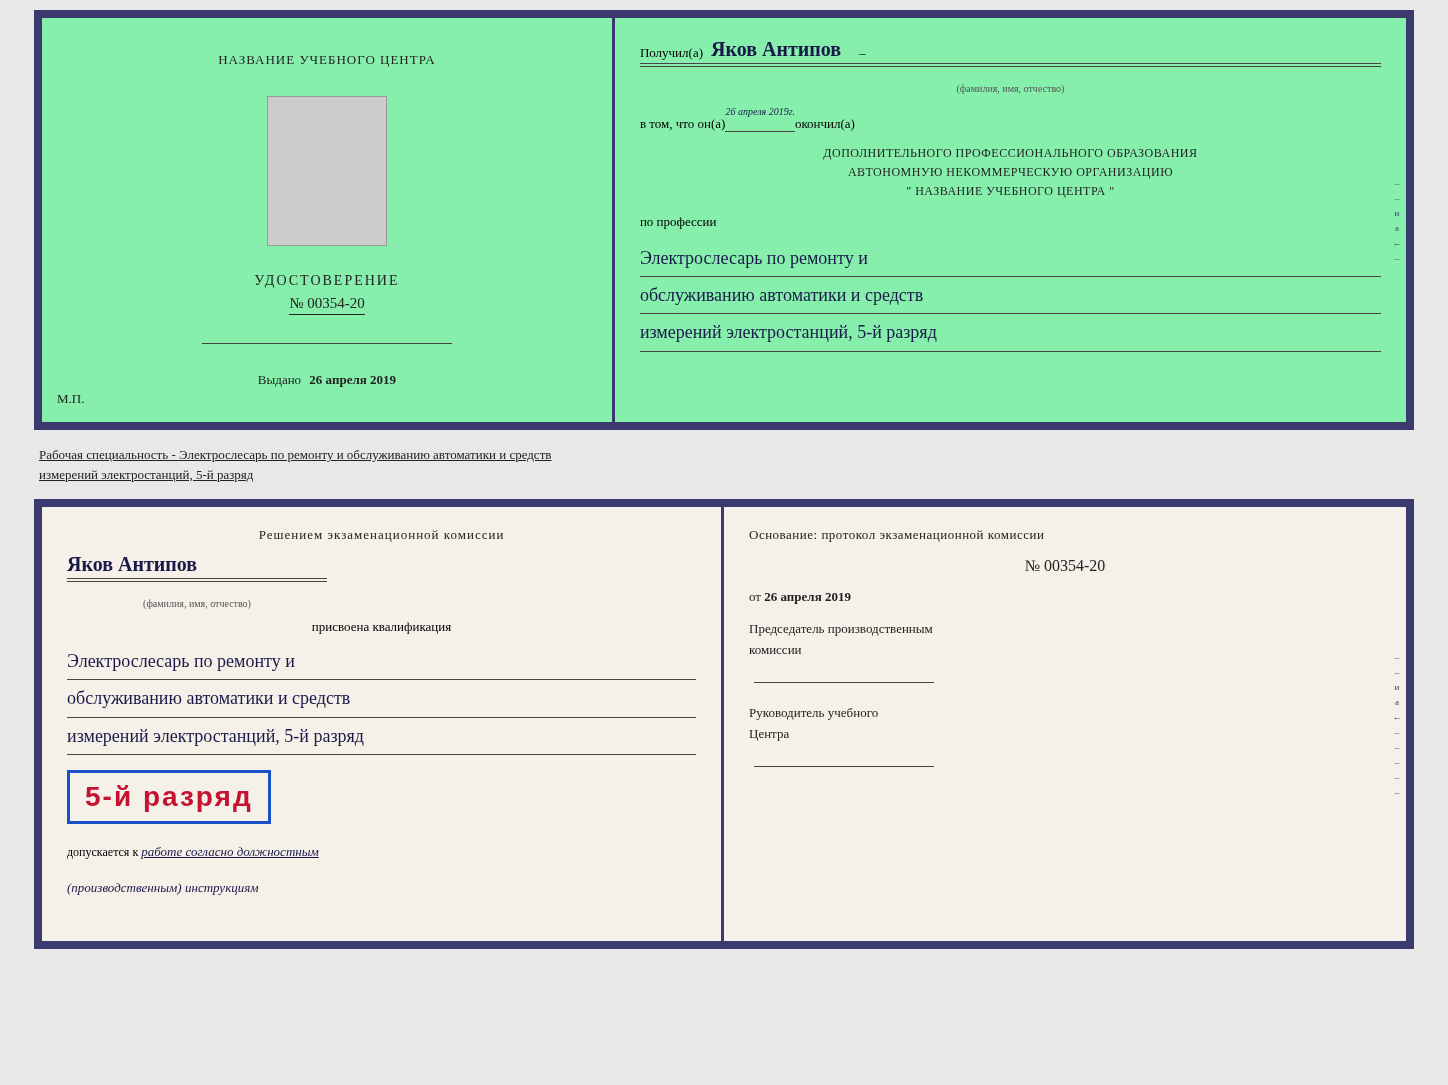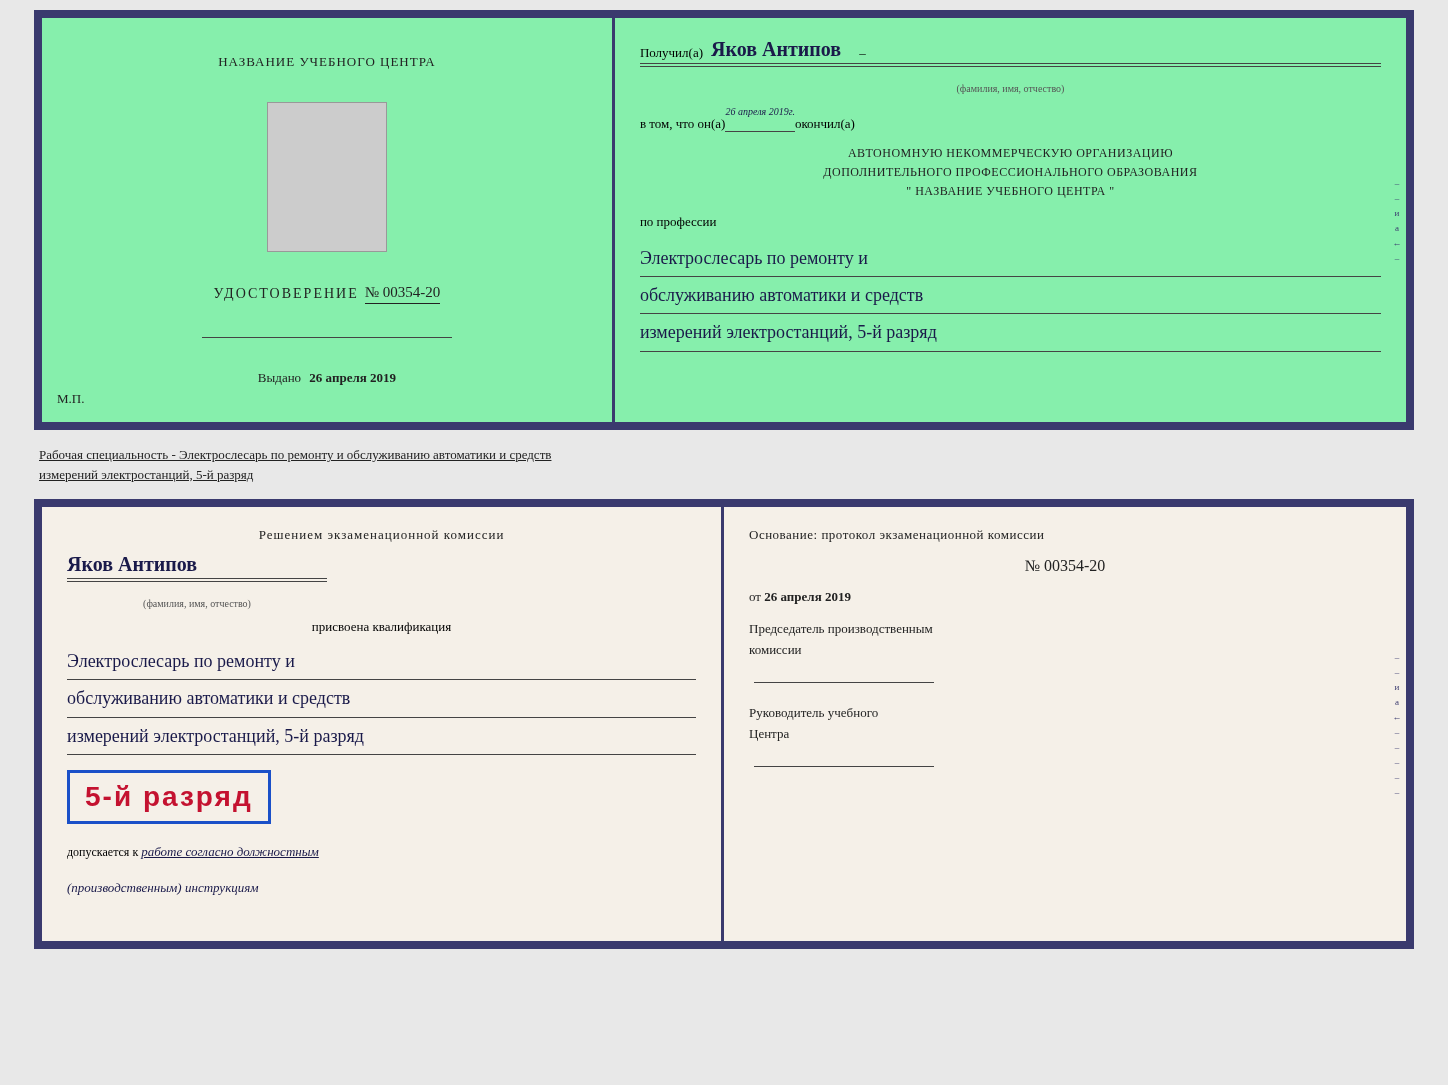--- a/index.html
+++ b/index.html
@@ -267,21 +267,21 @@
 
 <div class="document-container">
 
   <div class="top-doc">
 
     <div class="doc-left">
       <div class="center-title">НАЗВАНИЕ УЧЕБНОГО ЦЕНТРА</div>
 
       <div class="photo-placeholder"></div>
 
-      <div style="text-align:center; display:flex; flex-direction:row; align-items:center; gap:6px;">
+      <div style="text-align:center; display:flex; flex-direction:column; align-items:center; gap:6px;">
         <div class="udost-title">УДОСТОВЕРЕНИЕ</div>
         <div class="udost-number">№ 00354-20</div>
       </div>
 
       <div style="border-bottom:1px solid #444; width:250px; height:1px;"></div>
 
       <div class="vydano-line">
         <span>Выдано</span>
         <span style="font-weight:bold; margin-left:5px;">26 апреля 2019</span>
       </div>
@@ -301,22 +301,22 @@
         <div class="sub-label">(фамилия, имя, отчество)</div>
       </div>
 
       <div style="display:flex; align-items:flex-end; ">
         <span style="font-size:13px;">в том, что он(а)</span>
         <span class="handwritten-date">26 апреля 2019г.</span>
         <span style="font-size:13px;">окончил(а)</span>
       </div>
 
       <div class="org-block">
+        <div>ДОПОЛНИТЕЛЬНОГО ПРОФЕССИОНАЛЬНОГО ОБРАЗОВАНИЯ</div>
         <div>АВТОНОМНУЮ НЕКОММЕРЧЕСКУЮ ОРГАНИЗАЦИЮ</div>
-        <div>ДОПОЛНИТЕЛЬНОГО ПРОФЕССИОНАЛЬНОГО ОБРАЗОВАНИЯ</div>
         <div>"   НАЗВАНИЕ УЧЕБНОГО ЦЕНТРА   "</div>
       </div>
 
       <div style="font-size:13px;">по профессии</div>
 
       <div style="display:flex; flex-direction:column; gap:2px;">
         <div class="handwritten-profession profession-line">Электрослесарь по ремонту и</div>
         <div class="handwritten-profession profession-line">обслуживанию автоматики и средств</div>
         <div class="handwritten-profession profession-line">измерений электростанций, 5-й разряд</div>
       </div>

